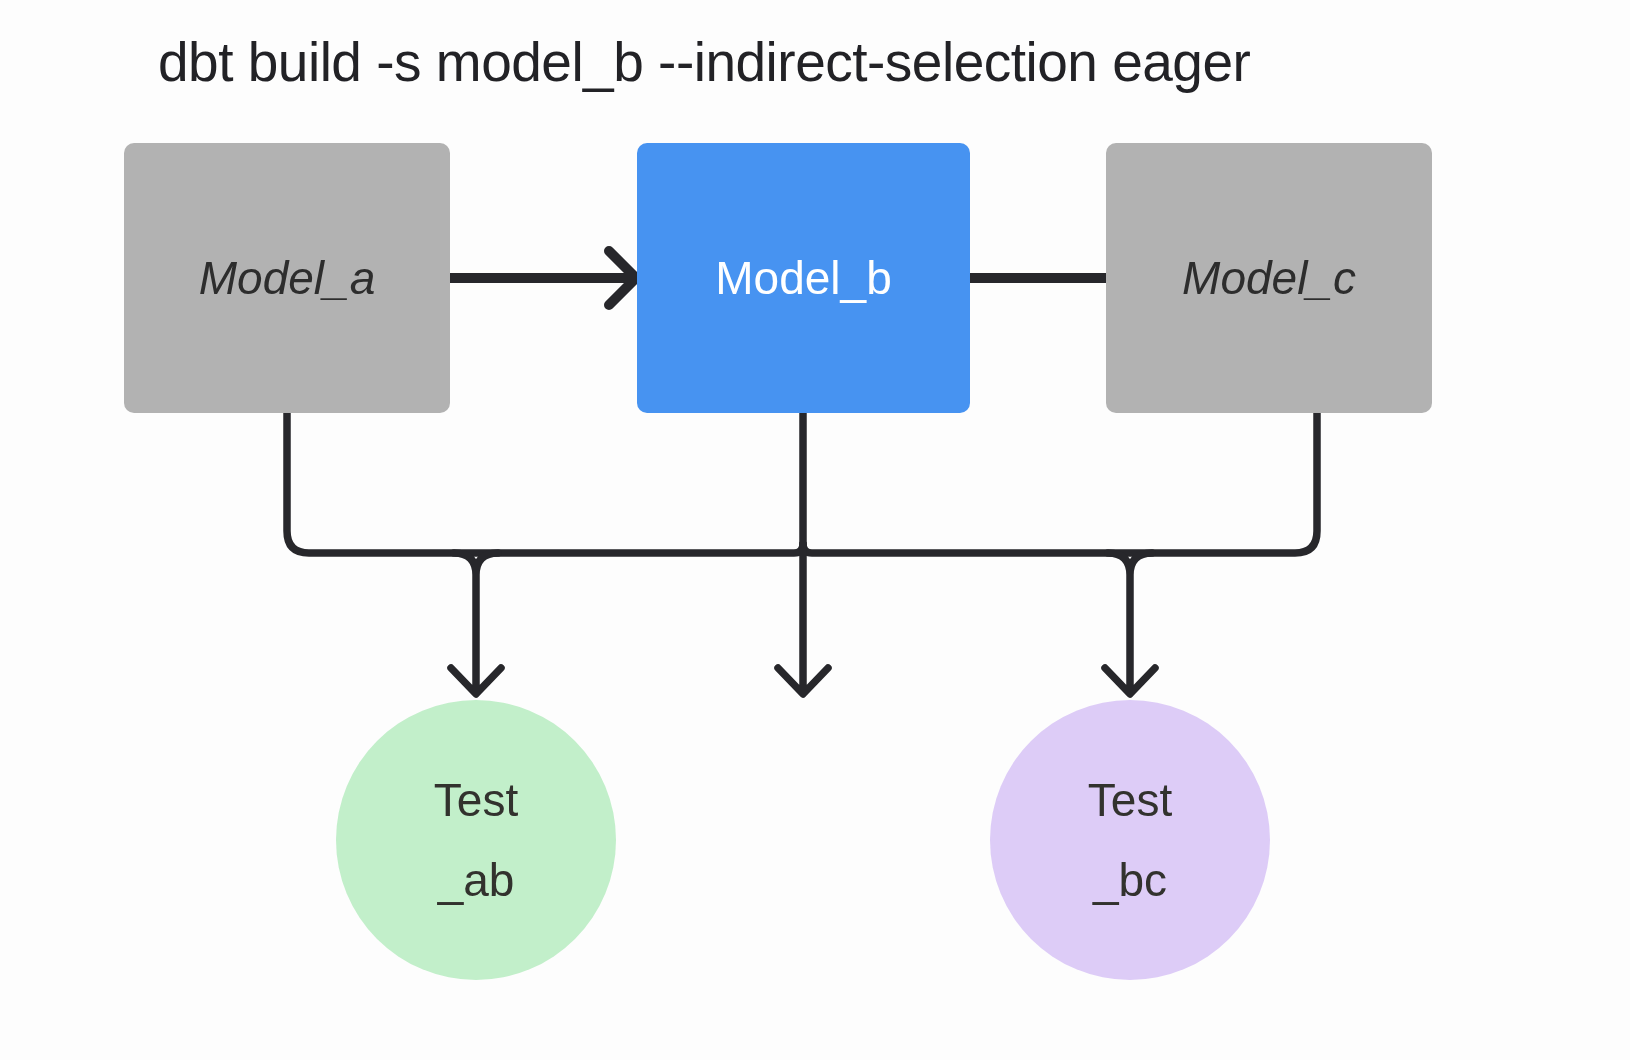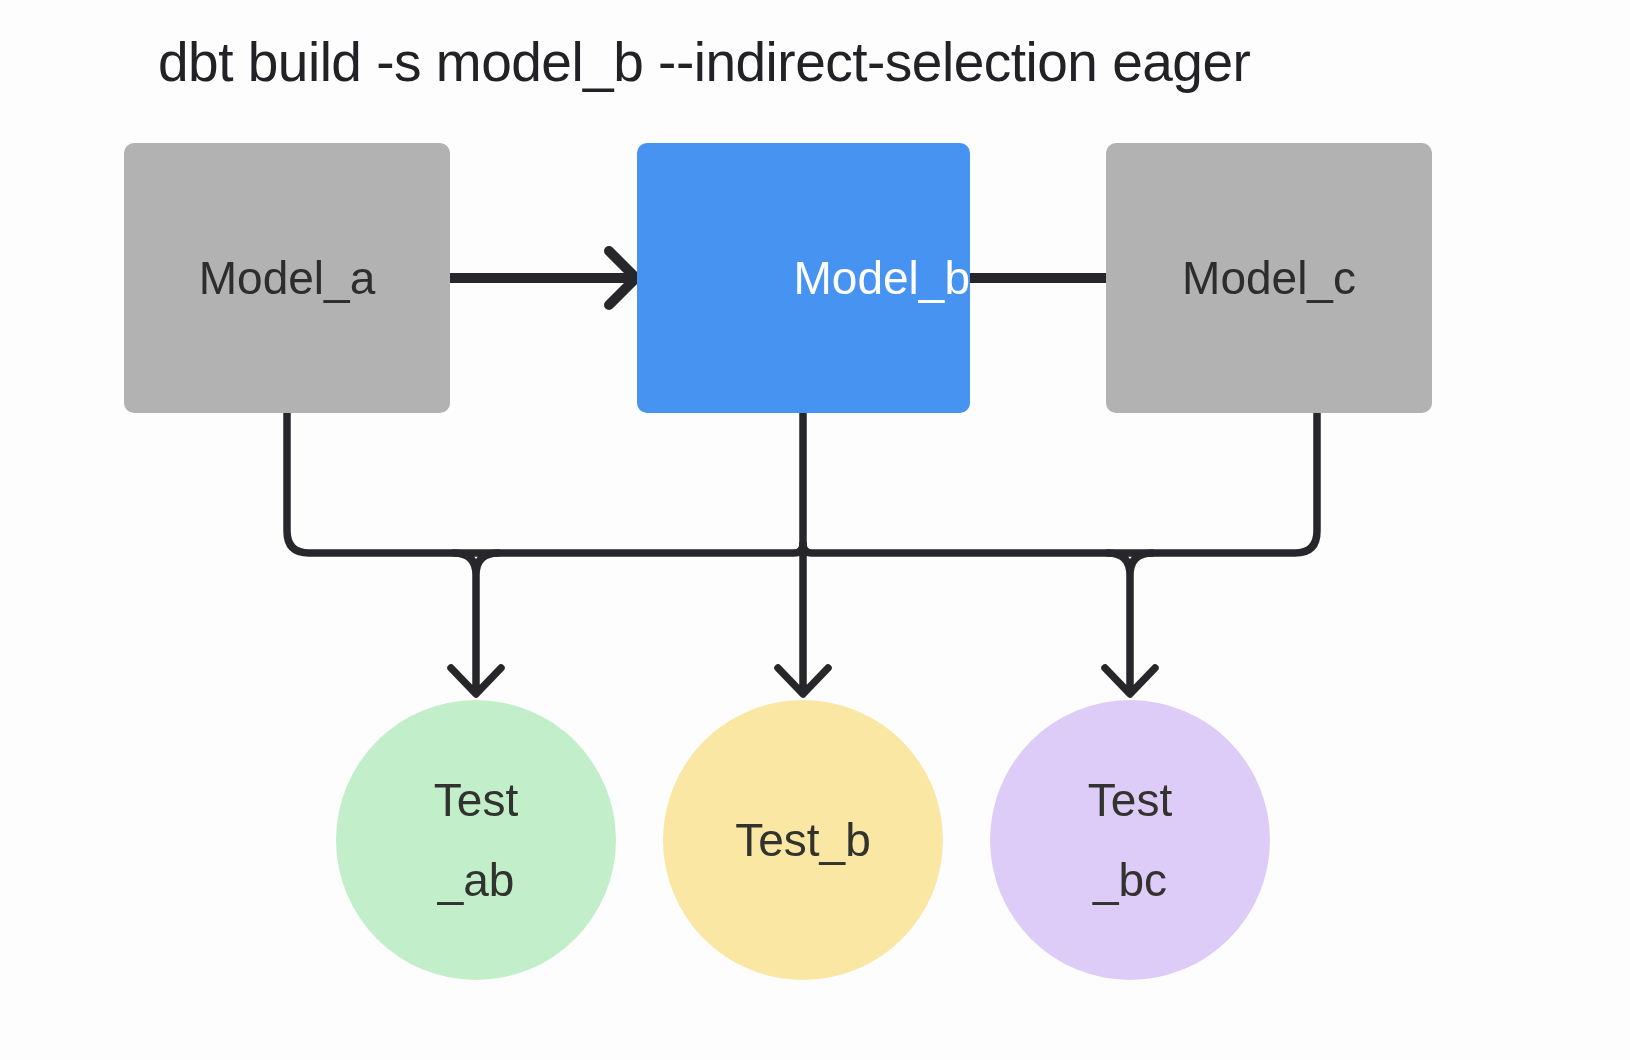--- a/index.html
+++ b/index.html
@@ -47,21 +47,21 @@
     text-align:center;
     font-size:46px;
     font-weight:400;
   }
   .box{
     width:326px;height:270px;
     top:143px;
     border-radius:10px;
     color:var(--node_gray_text,#2d2d2d);
   }
-  .box.gray{background:var(--node_gray,#b2b2b2);}
+  .box.gray{background:var(--node_gray,#b2b2b2);font-style:italic;}
   .box.blue{
     background:var(--node_blue,#4793f1);
     color:var(--node_blue_text,#ffffff);
     width:333px;
   }
   .circle{
     width:280px;height:280px;
     top:700px;
     border-radius:50%;
     color:var(--test_text,#32322e);
@@ -93,36 +93,32 @@
 
     <path class="edge" d="M454,553 Q476,553 476,575 M498,553 Q476,553 476,575 M476,572 L476,691 M451,668 L476,694 L501,668"></path>
 
     <path class="edge" d="M1108,553 Q1130,553 1130,575 M1152,553 Q1130,553 1130,575 M1130,572 L1130,691 M1105,668 L1130,694 L1155,668"></path>
   </svg>
 
   <div class="node box gray" style="left:124px;">
     <span>Model_a</span>
   </div>
 
-  <div class="node box blue" style="left:637px;align-items:flex-end;">
+  <div class="node box blue" style="left:637px;">
     <span>Model_b</span>
   </div>
 
   <div class="node box gray" style="left:1106px;">
     <span>Model_c</span>
   </div>
 
   <div class="node circle green" style="left:336px;">
     <span>Test</span>
     <span>_ab</span>
   </div>
 
-  <div class="node circle yellow" style="left:663px;">
-    <span>Test_b</span>
-    <span></span>
-  </div>
 
   <div class="node circle purple" style="left:990px;">
     <span>Test</span>
     <span>_bc</span>
   </div>
 
 </div>
 
 </body></html>

